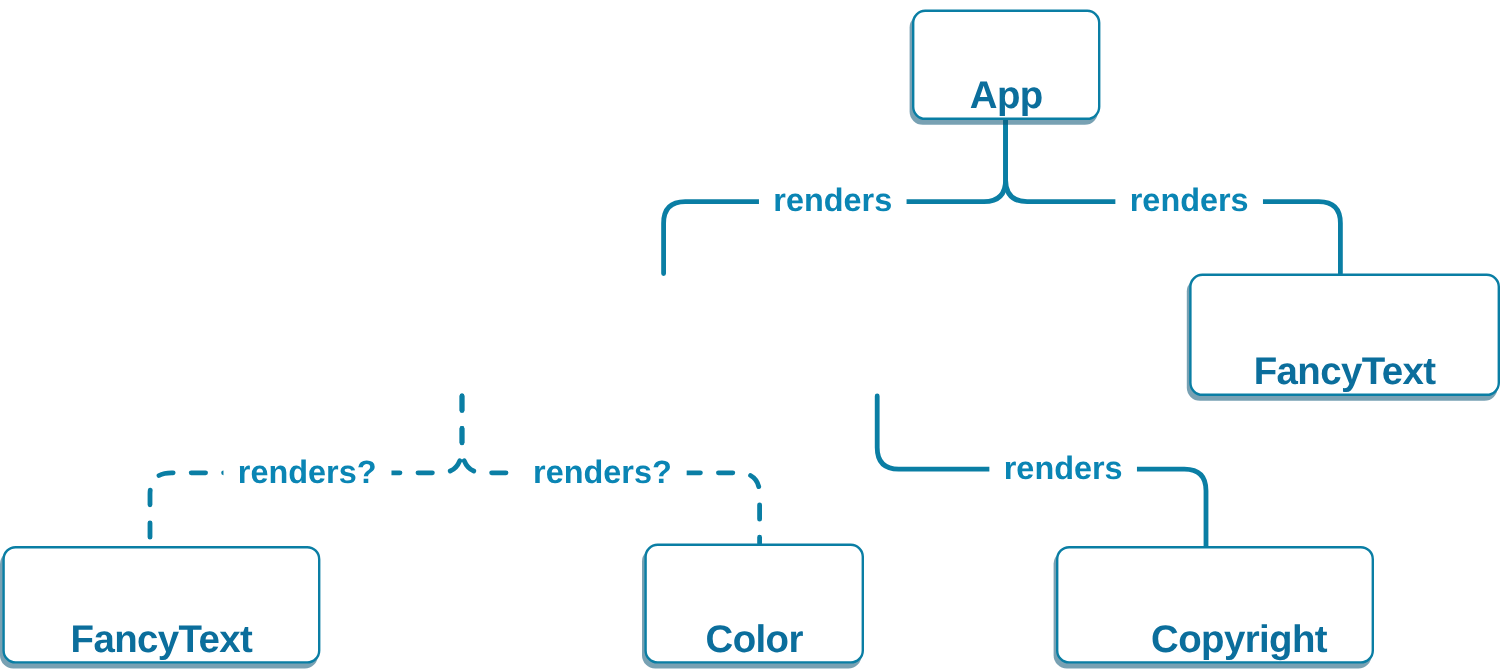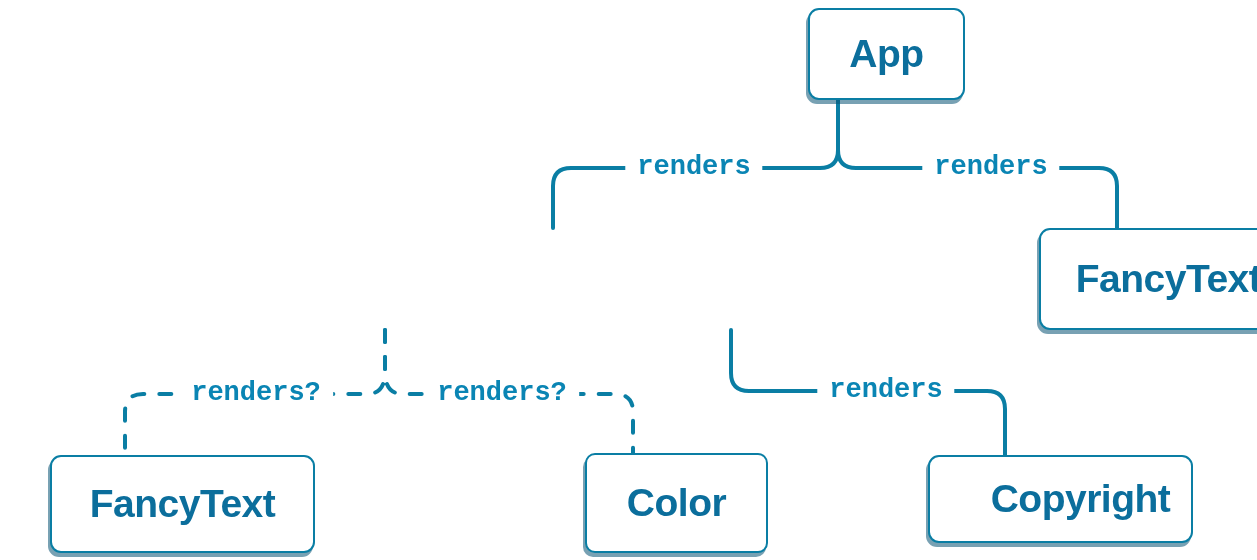--- a/index.html
+++ b/index.html
@@ -34,38 +34,36 @@
   .edge-label {
     position: absolute;
     transform: translate(-50%, -50%);
     background: var(--background, #ffffff);
     padding: 0 12px;
     color: var(--label-text, #0a85b4);
     font-size: 27px;
     font-weight: bold;
     white-space: nowrap;
     line-height: 1.1;
-    font-family: Liberation Mono, monospace;
   }
   .node {
     position: absolute;
     box-sizing: border-box;
     background: var(--node-bg, #ffffff);
     border: 2.5px solid var(--node-border, #0a7ea4);
     border-radius: 11px;
     box-shadow: -2px 4px 0 var(--shadow, rgba(10, 84, 116, 0.55));
     display: flex;
-    align-items: center;
+    align-items: flex-end;
     justify-content: center;
     color: var(--node-text, #0b6e9c);
-    font-size: 39px;
+    font-size: 32px;
     font-weight: bold;
     letter-spacing: -0.5px;
     white-space: nowrap;
-    margin-left: 48px;
   }
 </style>
 </head>
 <body>
 
 <div class="canvas">
 
   <svg class="edges" viewBox="0 0 1257 560" xmlns="http://www.w3.org/2000/svg">
     <path d="M 838 100 L 838 150 Q 838 168 820 168 L 571 168 Q 553 168 553 186 L 553 228"></path>
     <path d="M 838 100 L 838 150 Q 838 168 856 168 L 1099 168 Q 1117 168 1117 186 L 1117 228"></path>
@@ -90,21 +88,21 @@
 
 
   <div class="node" style="left:991px; top:228px; width:259px; height:102px;">
     <span>FancyText</span>
   </div>
 
   <div class="node" style="left:2px; top:455px; width:265px; height:98px;">
     <span>FancyText</span>
   </div>
 
-  <div class="node" style="left:537px; top:453px; width:183px; height:100px;border-radius:10px;">
+  <div class="node" style="left:537px; top:453px; width:183px; height:100px;">
     <span>Color</span>
   </div>
 
-  <div class="node" style="left:880px; top:455px; width:265px; height:88px;padding-left:40px;">
+  <div class="node" style="left:880px; top:455px; width:265px; height:98px;padding-left:40px;">
     <span>Copyright</span>
   </div>
 
 </div>
 
 </body></html>

